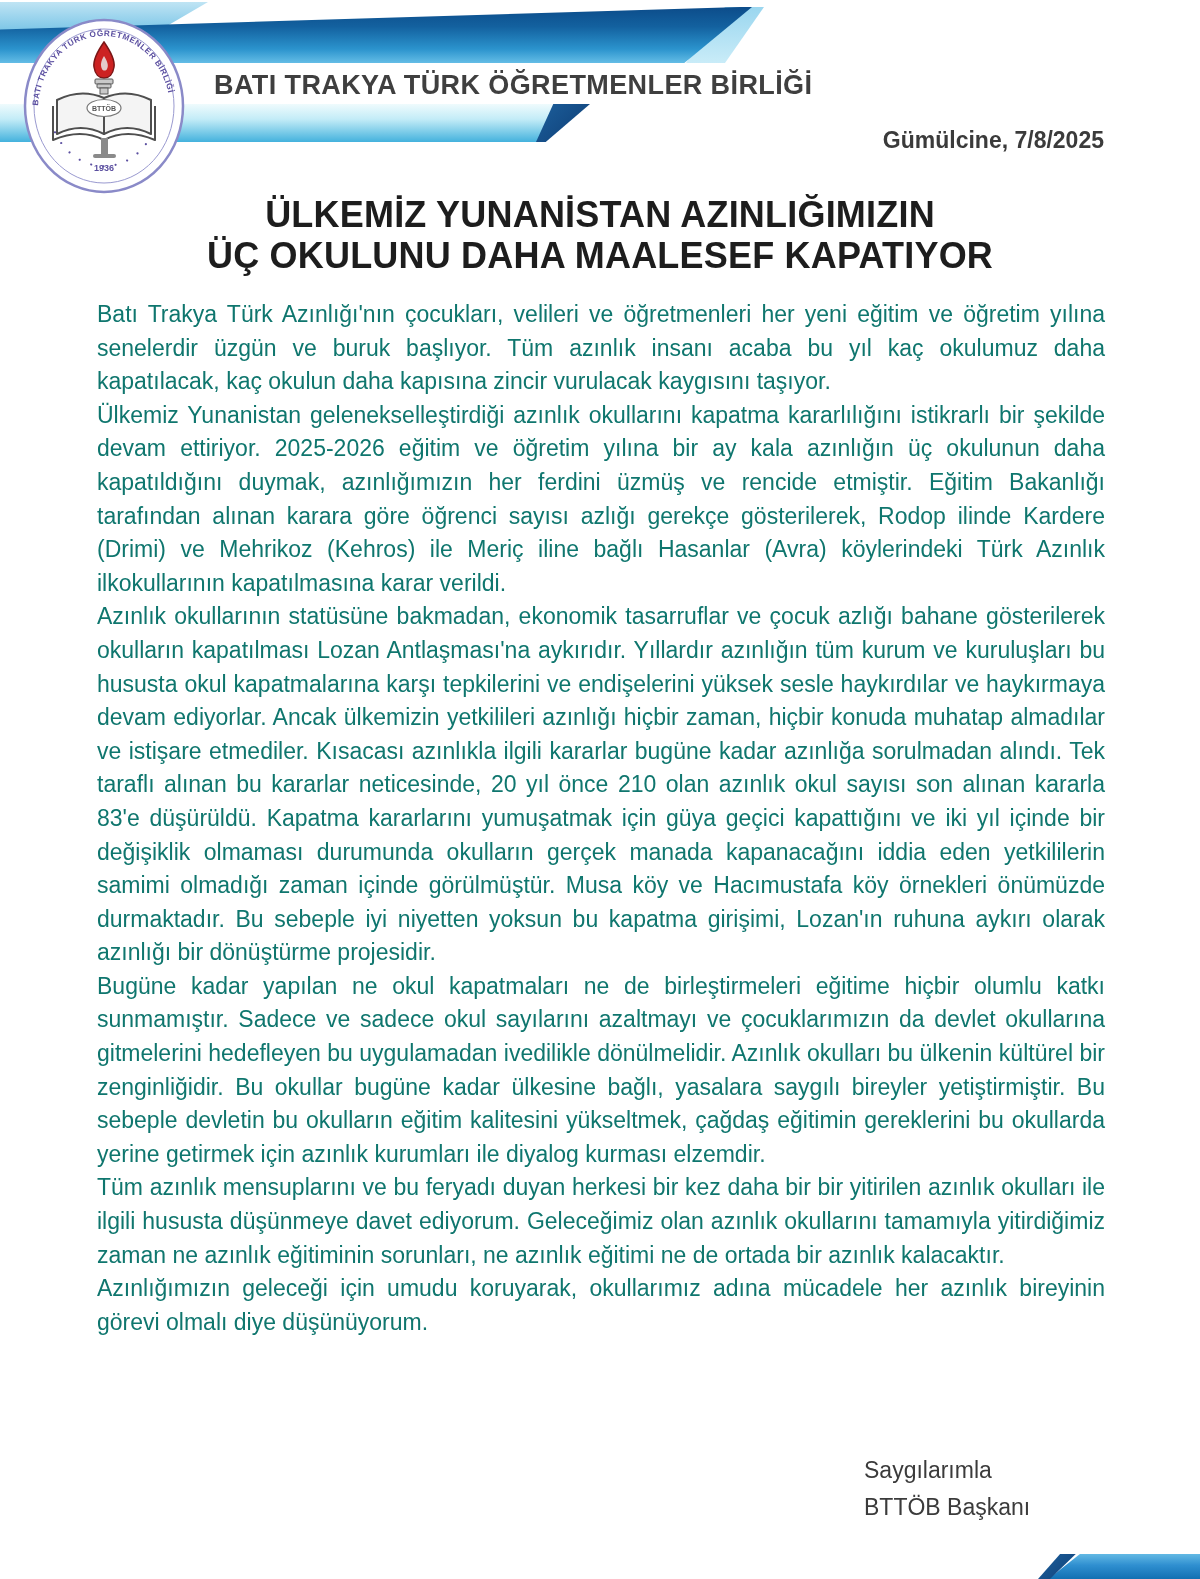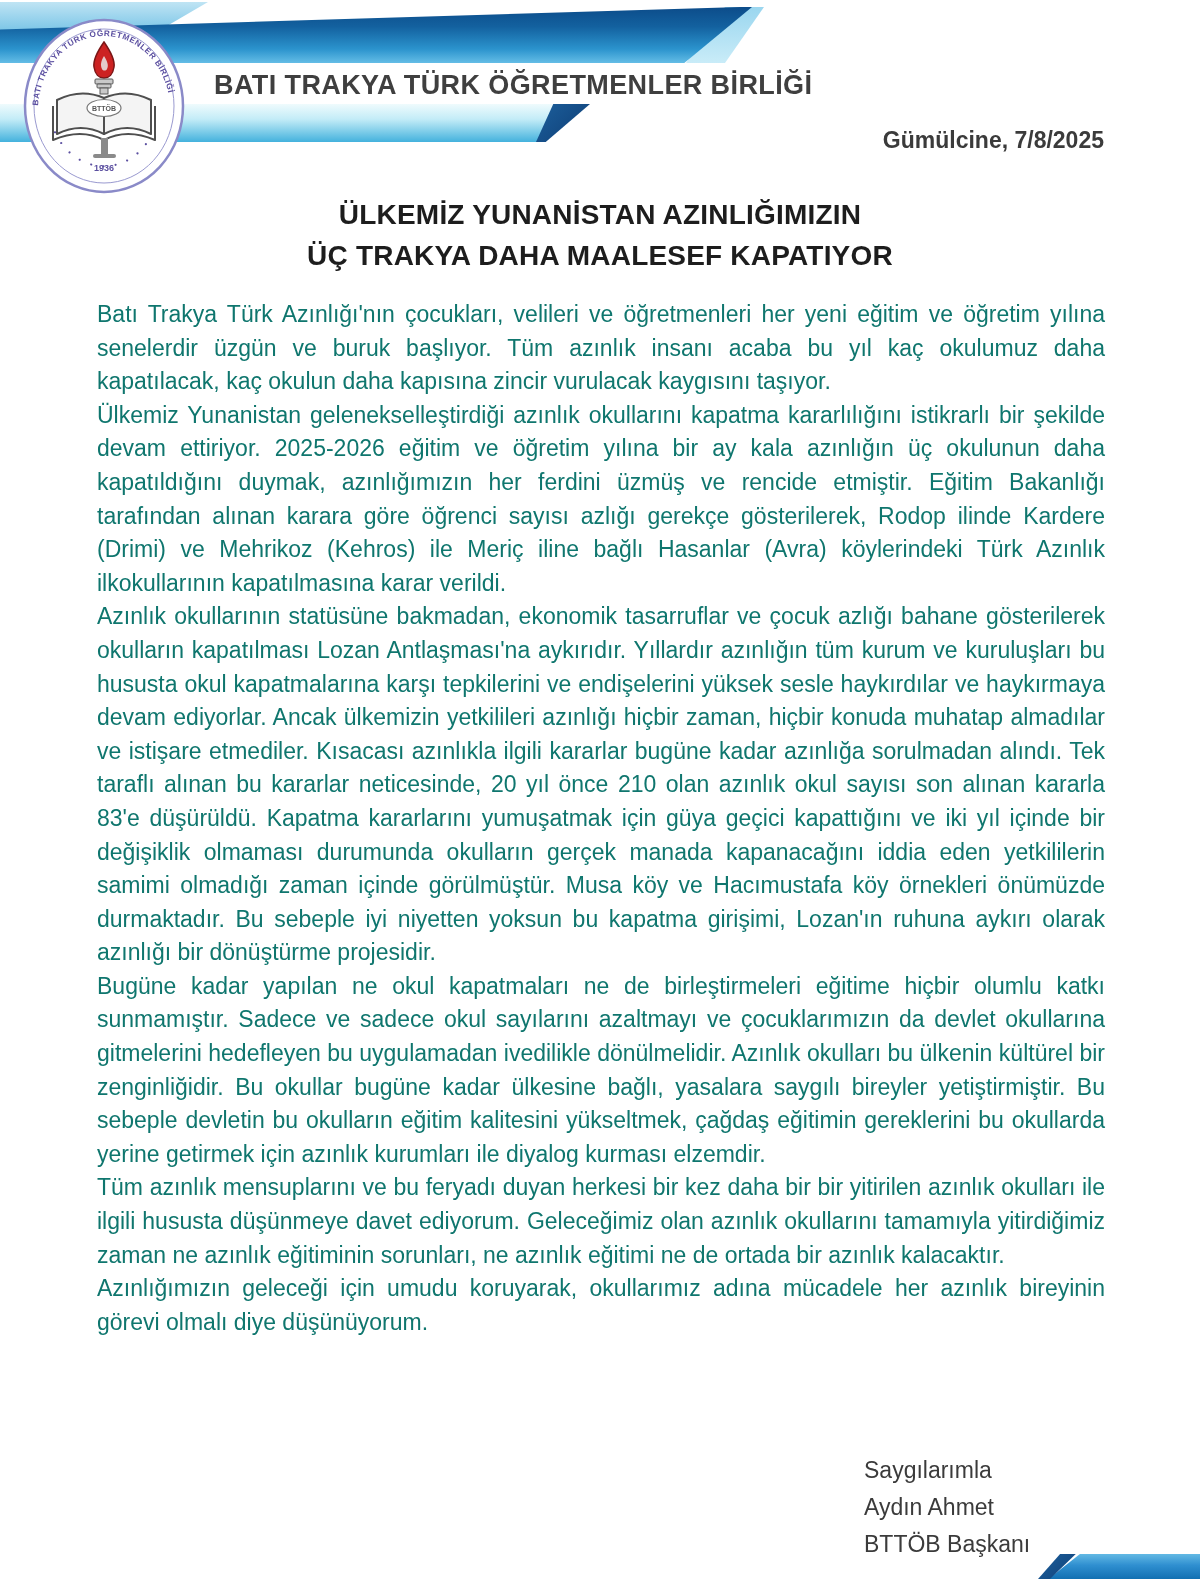--- a/index.html
+++ b/index.html
@@ -43,21 +43,21 @@
   .logo { position:absolute; left:23px; top:18px; width:162px; height:176px; z-index:5; }
 
   .date-line {
     position:absolute; right:96px; top:127px;
     font-size:23px; font-weight:bold; color:#3b3b3b;text-align:center;
   }
 
   
   .title-block {
     position:absolute; left:0; top:194px; width:100%;
-    text-align:center; font-size:28px; font-weight:bold;
+    text-align:center; font-size:36px; font-weight:bold;
     color:#1d1d1d; line-height:41px; letter-spacing:0.2px;
   }
   .body-text {
     position:absolute; left:97px; top:298px; width:1008px;
     font-size:23px; line-height:33.6px; color:#0f766e;
     text-align:justify; hyphens:none;
   }
   .body-text p { margin:0; }
 
   .signature {
@@ -122,34 +122,33 @@
     <text x="81" y="93" font-size="7" font-weight="bold" fill="#555555" text-anchor="middle">BTTÖB</text>
     <text x="81" y="153" font-size="9" font-weight="bold" fill="#5b4fa0" text-anchor="middle">1936</text>
   </svg>
 
   <div class="org-name">BATI TRAKYA TÜRK ÖĞRETMENLER BİRLİĞİ</div>
 
   <div class="date-line">Gümülcine, 7/8/2025</div>
 
   <div class="title-block">
     <div>ÜLKEMİZ YUNANİSTAN AZINLIĞIMIZIN</div>
-    <div>ÜÇ TRAKYA DAHA MAALESEF KAPATIYOR</div>
+    <div>ÜÇ OKULUNU DAHA MAALESEF KAPATIYOR</div>
   </div>
 
   <div class="body-text">
     <p>Batı Trakya Türk Azınlığı'nın çocukları, velileri ve öğretmenleri her yeni eğitim ve öğretim yılına senelerdir üzgün ve buruk başlıyor. Tüm azınlık insanı acaba bu yıl kaç okulumuz daha kapatılacak, kaç okulun daha kapısına zincir vurulacak kaygısını taşıyor.</p>
     <p>Ülkemiz Yunanistan gelenekselleştirdiği azınlık okullarını kapatma kararlılığını istikrarlı bir şekilde devam ettiriyor. 2025-2026 eğitim ve öğretim yılına bir ay kala azınlığın üç okulunun daha kapatıldığını duymak, azınlığımızın her ferdini üzmüş ve rencide etmiştir. Eğitim Bakanlığı tarafından alınan karara göre öğrenci sayısı azlığı gerekçe gösterilerek, Rodop ilinde Kardere (Drimi) ve Mehrikoz (Kehros) ile Meriç iline bağlı Hasanlar (Avra) köylerindeki Türk Azınlık ilkokullarının kapatılmasına karar verildi.</p>
     <p>Azınlık okullarının statüsüne bakmadan, ekonomik tasarruflar ve çocuk azlığı bahane gösterilerek okulların kapatılması Lozan Antlaşması'na aykırıdır. Yıllardır azınlığın tüm kurum ve kuruluşları bu hususta okul kapatmalarına karşı tepkilerini ve endişelerini yüksek sesle haykırdılar ve haykırmaya devam ediyorlar. Ancak ülkemizin yetkilileri azınlığı hiçbir zaman, hiçbir konuda muhatap almadılar ve istişare etmediler. Kısacası azınlıkla ilgili kararlar bugüne kadar azınlığa sorulmadan alındı. Tek taraflı alınan bu kararlar neticesinde, 20 yıl önce 210 olan azınlık okul sayısı son alınan kararla 83'e düşürüldü. Kapatma kararlarını yumuşatmak için güya geçici kapattığını ve iki yıl içinde bir değişiklik olmaması durumunda okulların gerçek manada kapanacağını iddia eden yetkililerin samimi olmadığı zaman içinde görülmüştür. Musa köy ve Hacımustafa köy örnekleri önümüzde durmaktadır. Bu sebeple iyi niyetten yoksun bu kapatma girişimi, Lozan'ın ruhuna aykırı olarak azınlığı bir dönüştürme projesidir.</p>
     <p>Bugüne kadar yapılan ne okul kapatmaları ne de birleştirmeleri eğitime hiçbir olumlu katkı sunmamıştır. Sadece ve sadece okul sayılarını azaltmayı ve çocuklarımızın da devlet okullarına gitmelerini hedefleyen bu uygulamadan ivedilikle dönülmelidir. Azınlık okulları bu ülkenin kültürel bir zenginliğidir. Bu okullar bugüne kadar ülkesine bağlı, yasalara saygılı bireyler yetiştirmiştir. Bu sebeple devletin bu okulların eğitim kalitesini yükseltmek, çağdaş eğitimin gereklerini bu okullarda yerine getirmek için azınlık kurumları ile diyalog kurması elzemdir.</p>
     <p>Tüm azınlık mensuplarını ve bu feryadı duyan herkesi bir kez daha bir bir yitirilen azınlık okulları ile ilgili hususta düşünmeye davet ediyorum. Geleceğimiz olan azınlık okullarını tamamıyla yitirdiğimiz zaman ne azınlık eğitiminin sorunları, ne azınlık eğitimi ne de ortada bir azınlık kalacaktır.</p>
     <p>Azınlığımızın geleceği için umudu koruyarak, okullarımız adına mücadele her azınlık bireyinin görevi olmalı diye düşünüyorum.</p>
   </div>
 
   <div class="signature">
     <div>Saygılarımla</div>
-    <div>Aydın Ahmet</div>
     <div>BTTÖB Başkanı</div>
   </div>
 
   <div class="footer-band"></div>
   <div class="footer-tip"></div>
 
 </div>
 
 </body></html>

